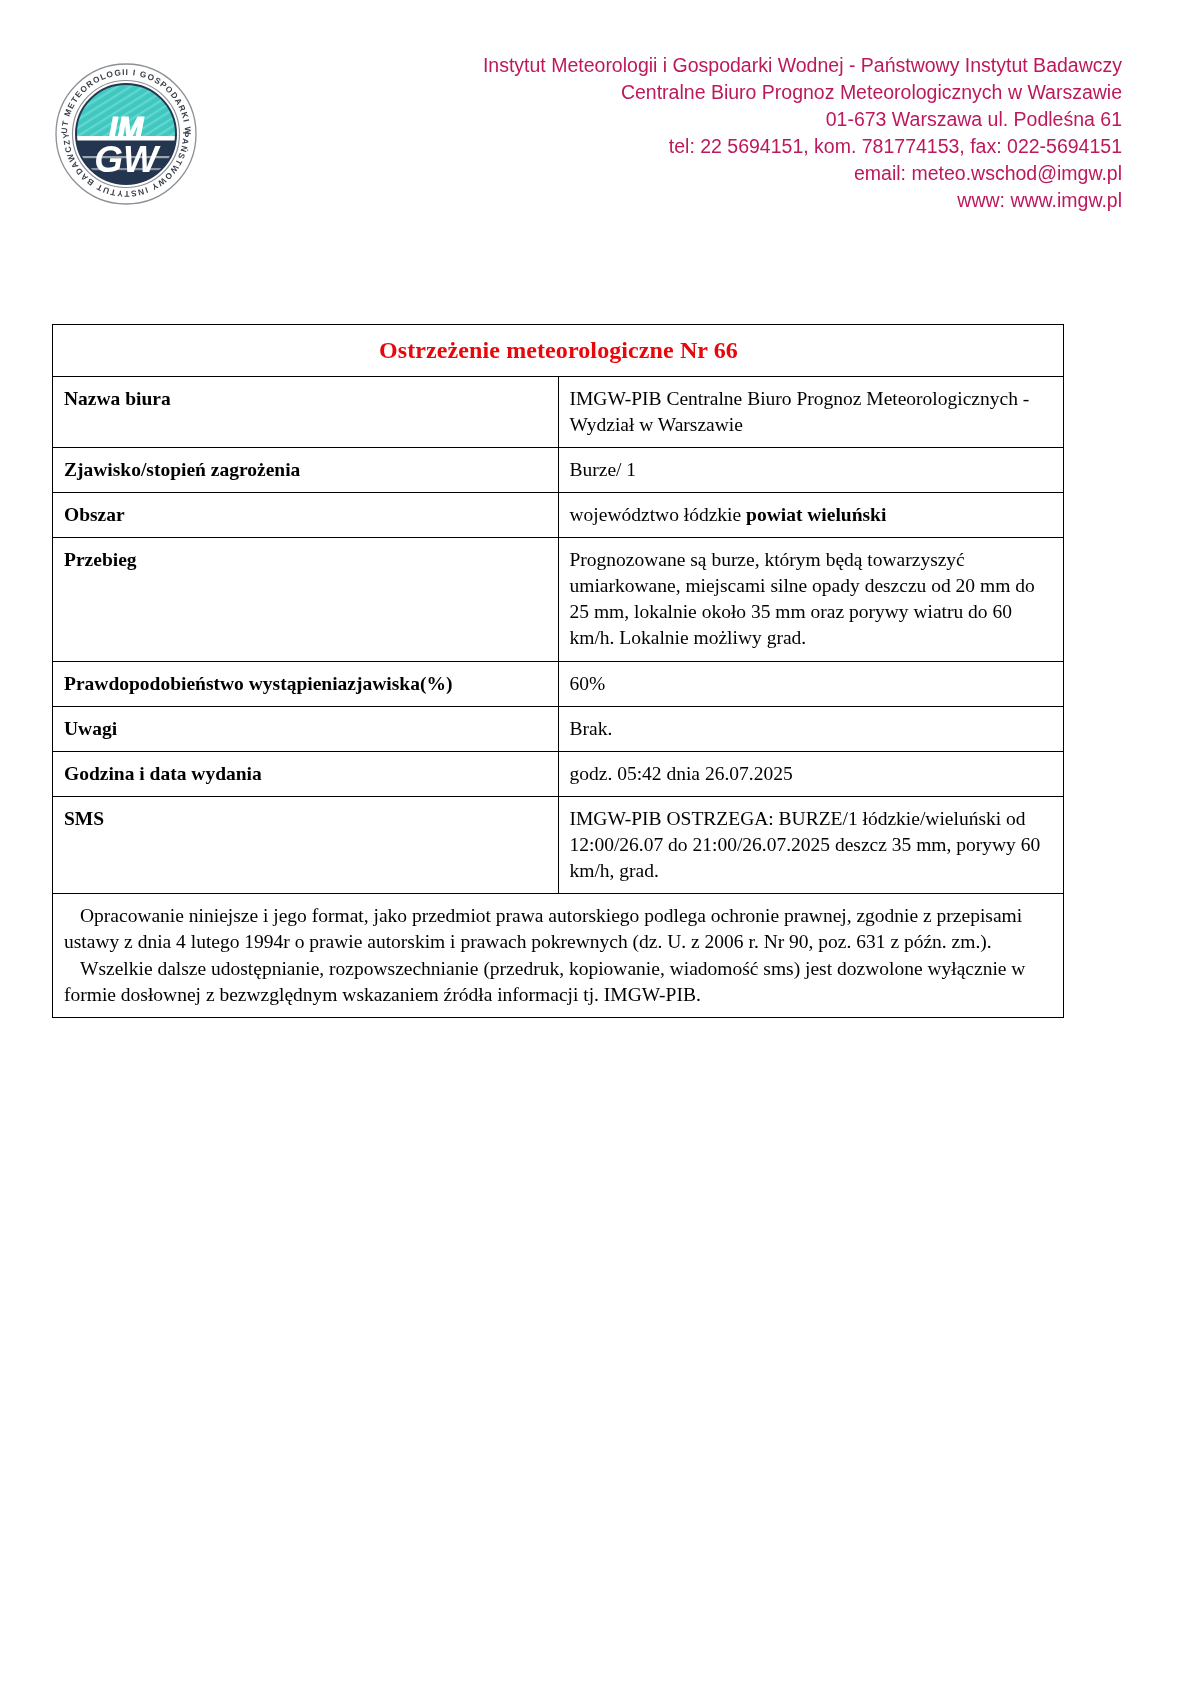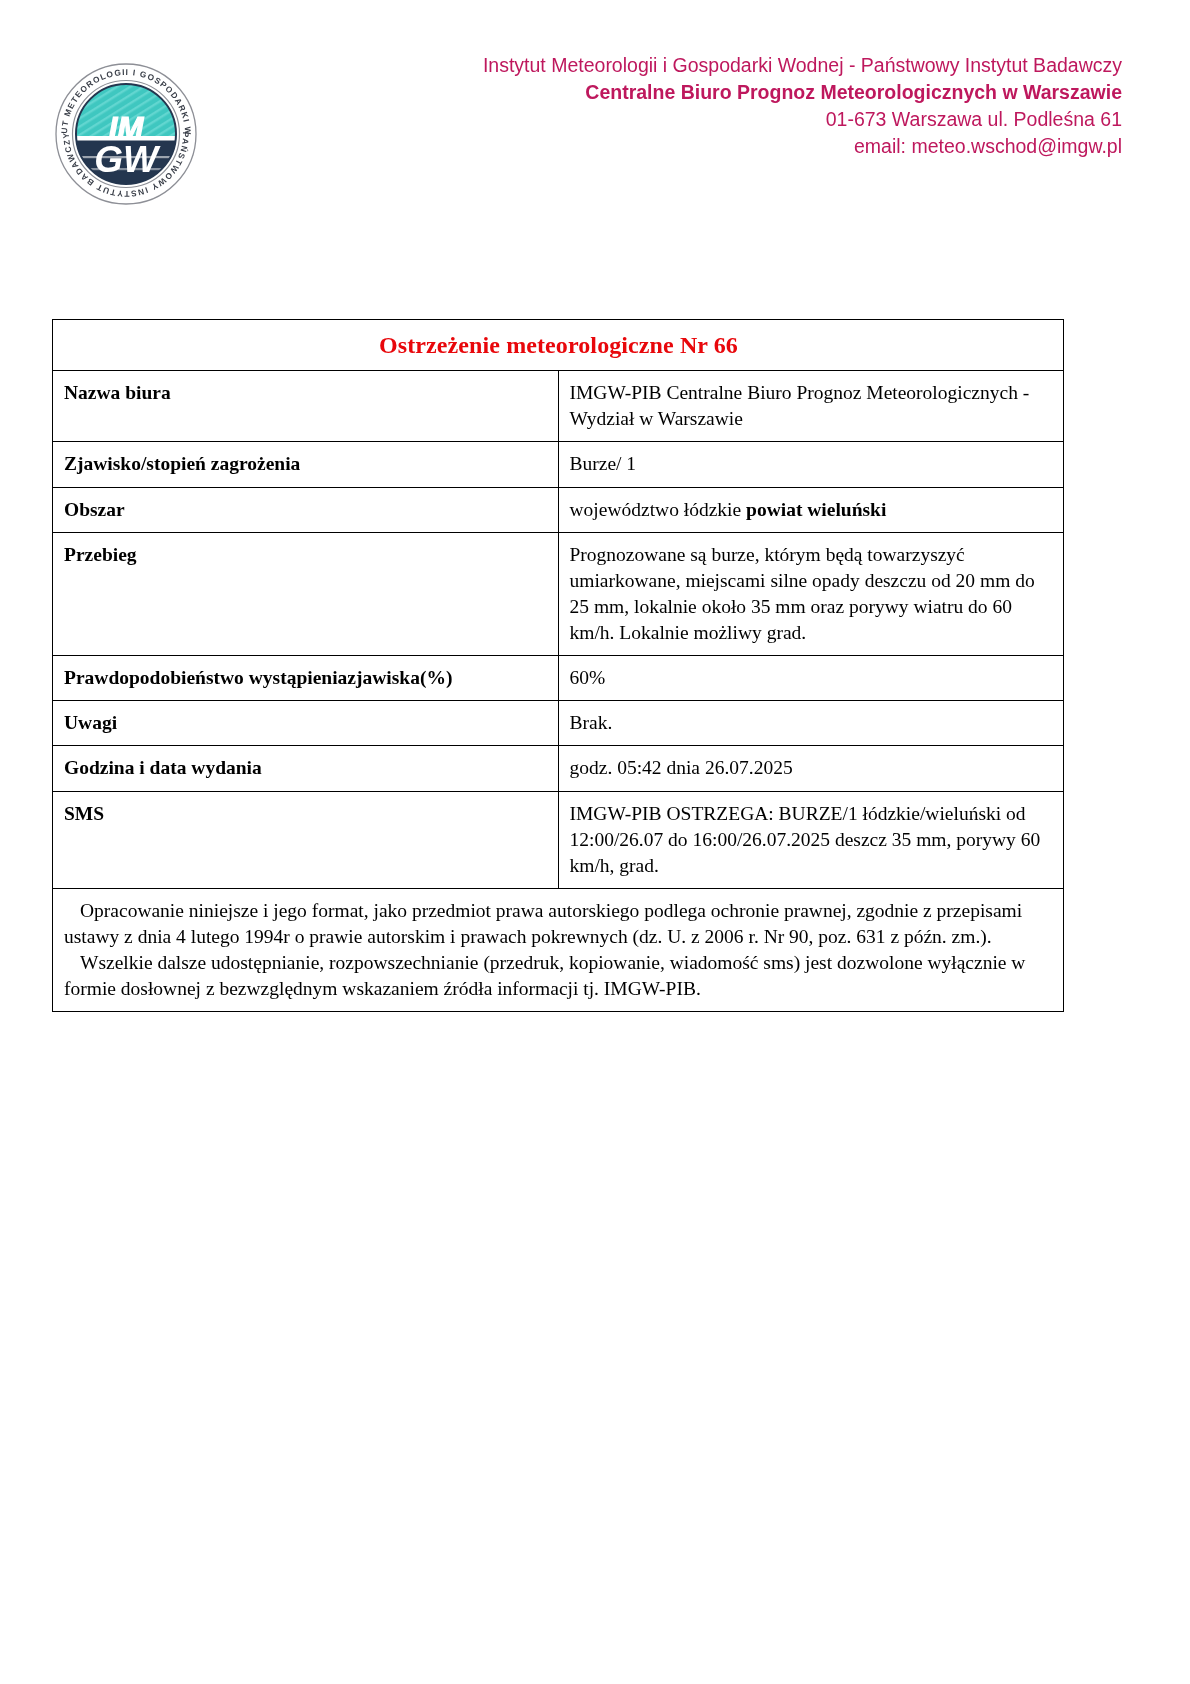--- a/index.html
+++ b/index.html
@@ -35,21 +35,21 @@
     font-family: "Liberation Sans", "DejaVu Sans", sans-serif;
     color: #be185d;
     line-height: 1.38;
     padding-right: 8px;
   }
   .header-text .hline {
     font-size: 19.5px;
     white-space: nowrap;
   }
   .header-text .hline.bold {
-    font-weight: bold;
+    font-weight: normal;
     text-align: right;
   }
 
   
   .seal {
     position: relative;
     width: 148px;
     height: 148px;
   }
   .seal svg { display: block; }
@@ -143,21 +143,23 @@
           <textPath href="#ringBot" startOffset="50%" text-anchor="middle">• PAŃSTWOWY INSTYTUT BADAWCZY •</textPath>
         </text>
       </svg>
     </div>
   </div>
 
   <div class="header-text">
     <div class="hline">Instytut Meteorologii i Gospodarki Wodnej - Państwowy Instytut Badawczy</div>
     <div class="hline bold">Centralne Biuro Prognoz Meteorologicznych w Warszawie</div>
     <div class="hline">01-673 Warszawa ul. Podleśna   61</div>
+    <div class="hline">tel: 22 5694151, kom. 781774153, fax: 022-5694151</div>
     <div class="hline">email: meteo.wschod@imgw.pl</div>
+    <div class="hline">www: www.imgw.pl</div>
   </div>
 </div>
 
 <div class="spacer-top"></div>
 <div class="sheet">
   <table class="warn">
     <tbody>
       <tr>
         <td class="title-cell" colspan="2">
           <span class="doc-title">Ostrzeżenie meteorologiczne Nr 66</span>
@@ -195,21 +197,21 @@
         <td class="value">Brak.</td>
       </tr>
 
       <tr>
         <td class="label">Godzina i data wydania</td>
         <td class="value">godz. 05:42 dnia 26.07.2025</td>
       </tr>
 
       <tr>
         <td class="label">SMS</td>
-        <td class="value">IMGW-PIB OSTRZEGA: BURZE/1 łódzkie/wieluński od 12:00/26.07 do 16:00/26.07.2025 deszcz 35 mm, porywy 60 km/h, grad.</td>
+        <td class="value">IMGW-PIB OSTRZEGA: BURZE/1 łódzkie/wieluński od 12:00/26.07 do 21:00/26.07.2025 deszcz 35 mm, porywy 60 km/h, grad.</td>
       </tr>
 
       <tr>
         <td class="footer-cell" colspan="2">
           <p>Opracowanie niniejsze i jego format, jako przedmiot prawa autorskiego podlega ochronie prawnej, zgodnie z przepisami ustawy z dnia 4 lutego 1994r o prawie autorskim i prawach pokrewnych (dz. U. z 2006 r. Nr 90, poz. 631 z późn.  zm.).</p>
           <p>Wszelkie dalsze udostępnianie, rozpowszechnianie (przedruk, kopiowanie, wiadomość   sms) jest dozwolone wyłącznie w formie dosłownej z bezwzględnym wskazaniem źródła  informacji tj. IMGW-PIB.</p>
         </td>
       </tr>
     </tbody>
   </table>

